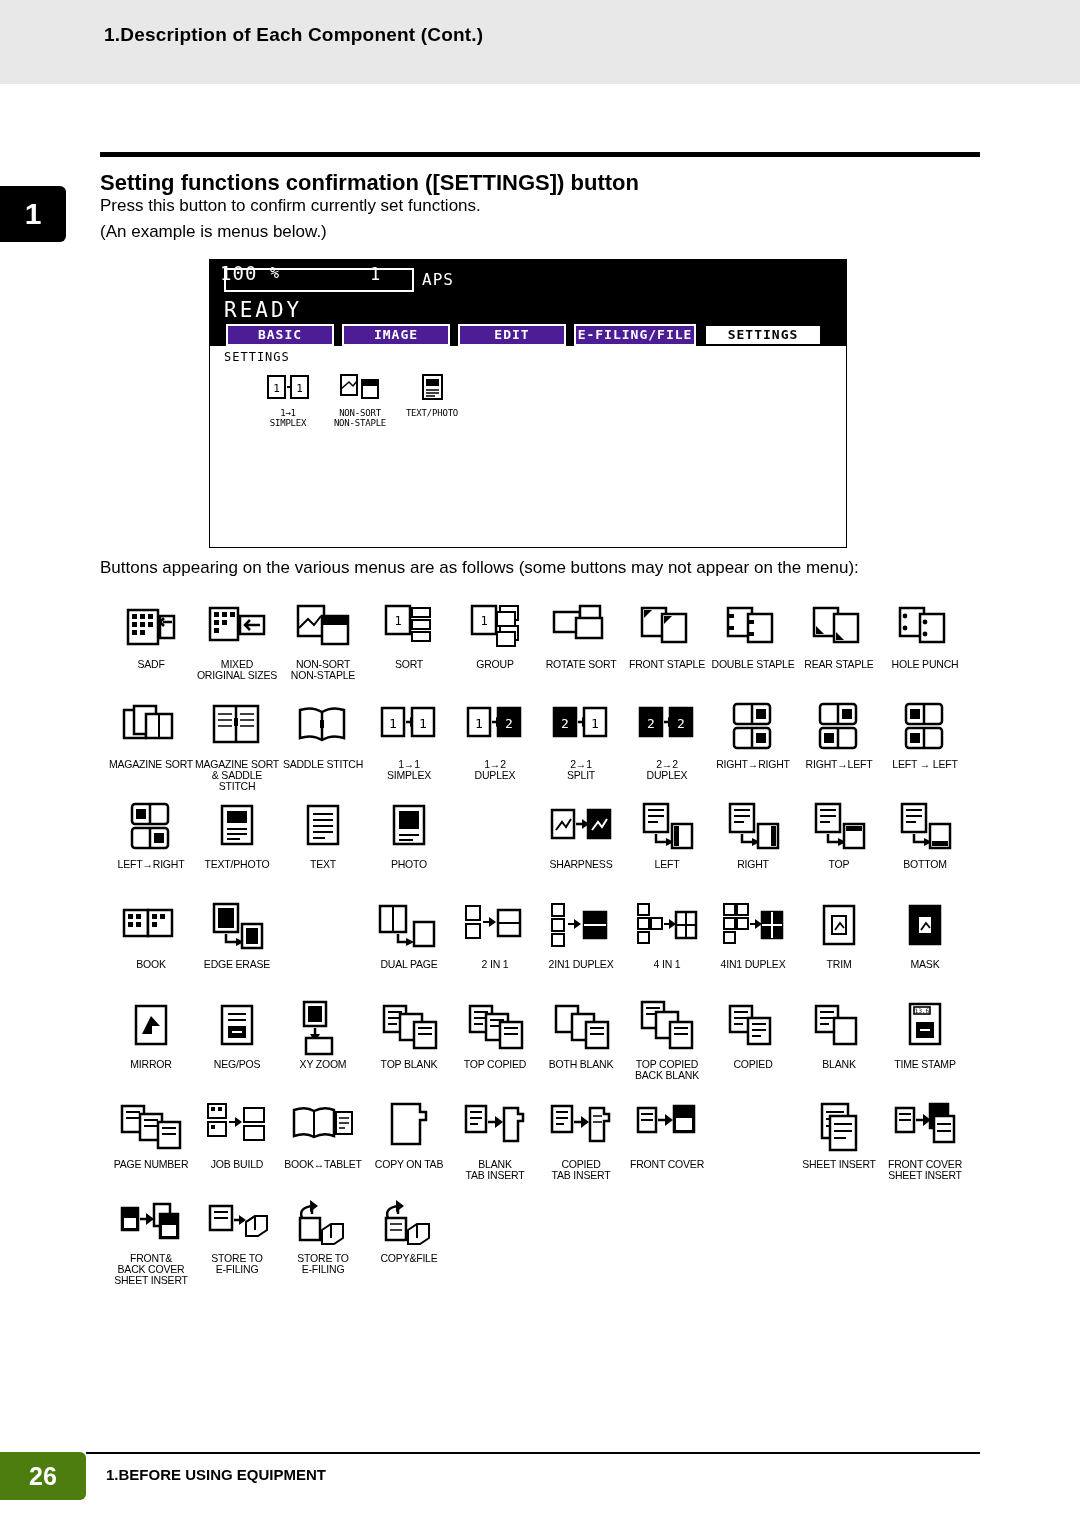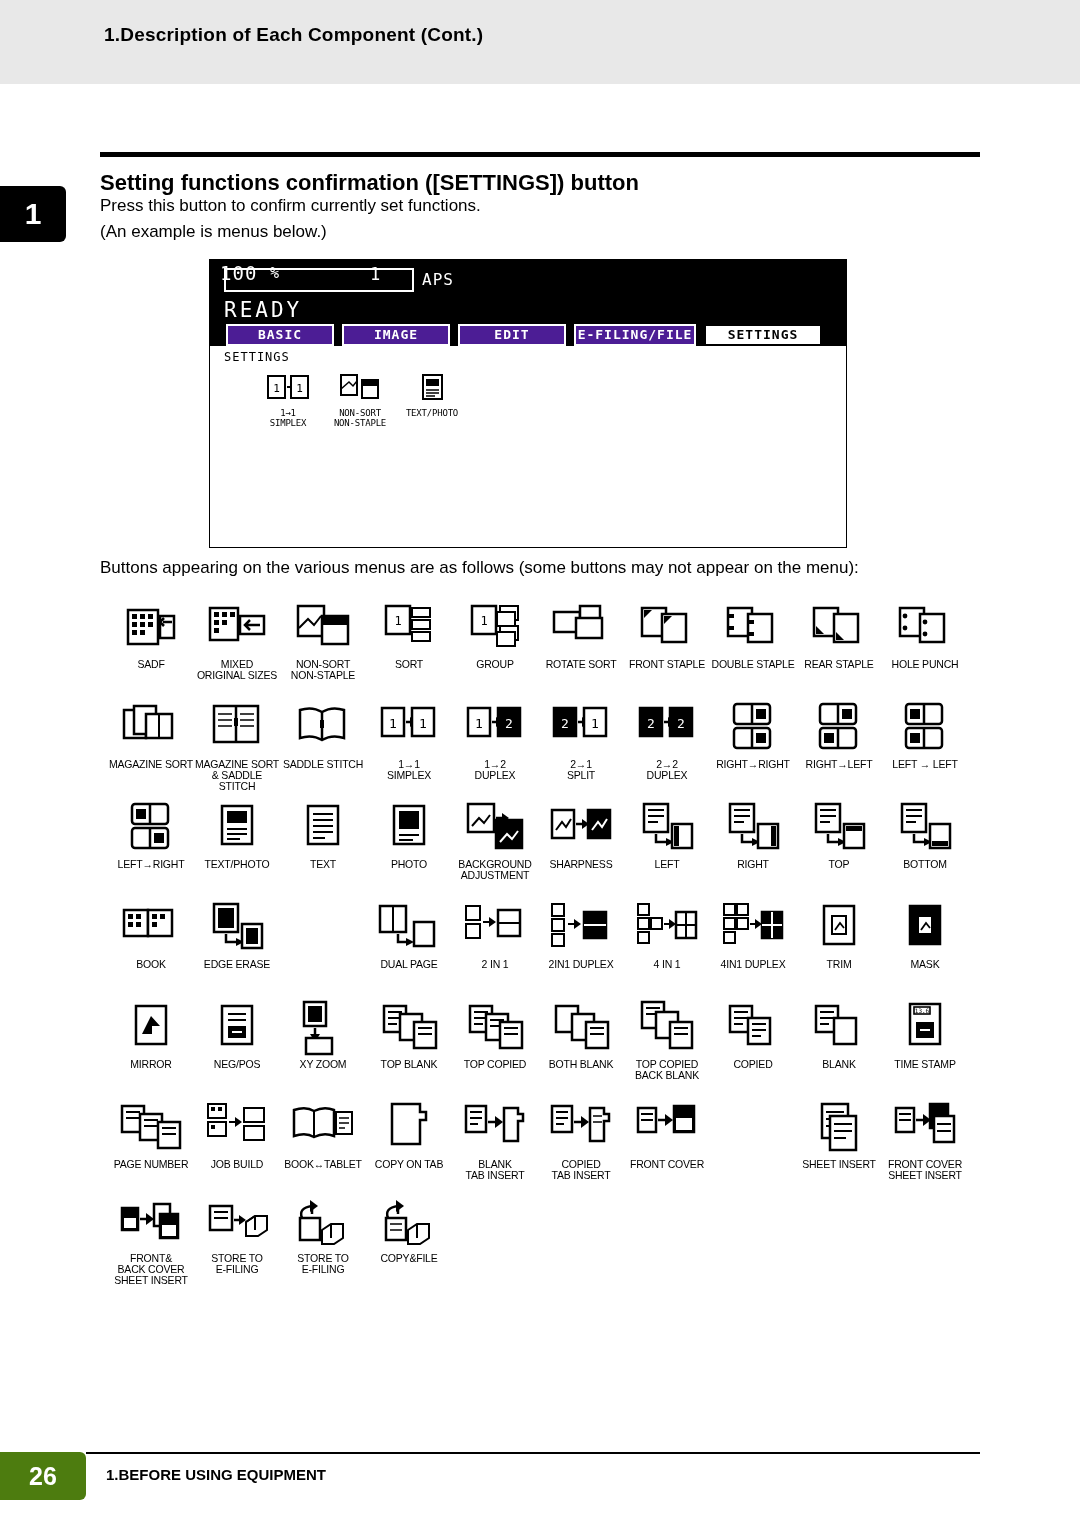--- a/index.html
+++ b/index.html
@@ -471,32 +471,20 @@
       <div class="cap">TEXT</div>
     </div>
     <div class="cell" style="left:258px;">
       <svg class="g" width="62" height="56" viewBox="0 0 62 56">
         <rect x="16" y="6" width="30" height="38" fill="#fff" stroke="#000" stroke-width="2.5"></rect>
         <rect x="21" y="11" width="20" height="18" fill="#000"></rect>
         <path d="M21 35 h20 M21 40 h14" stroke="#000" stroke-width="2"></path>
       </svg>
       <div class="cap">PHOTO</div>
     </div>
-    <div class="cell" style="left:344px;">
-      <svg class="g" width="62" height="56" viewBox="0 0 62 56">
-        <rect x="4" y="4" width="26" height="28" fill="#fff" stroke="#000" stroke-width="2.5"></rect>
-        <path d="M8 26 l7 -8 5 5 6 -8" stroke="#000" stroke-width="2" fill="none"></path>
-        <path d="M32 18 h8" stroke="#000" stroke-width="2.5"></path>
-        <path d="M38 13 l7 5 -7 5 z" fill="#000"></path>
-        <rect x="32" y="20" width="26" height="28" fill="#000" stroke="#000" stroke-width="2.5"></rect>
-        <path d="M36 42 l7 -8 5 5 6 -8" stroke="#fff" stroke-width="2" fill="none"></path>
-      </svg>
-      <div class="cap">BACKGROUND
-ADJUSTMENT</div>
-    </div>
     <div class="cell" style="left:430px;">
       <svg class="g" width="62" height="56" viewBox="0 0 62 56">
         <rect x="2" y="10" width="22" height="28" fill="#fff" stroke="#000" stroke-width="2.5"></rect>
         <path d="M6 30 l6 -8 4 5 5 -8" stroke="#000" stroke-width="2" fill="none"></path>
         <path d="M26 24 h8" stroke="#000" stroke-width="2.5"></path>
         <path d="M32 19 l7 5 -7 5 z" fill="#000"></path>
         <rect x="38" y="10" width="22" height="28" fill="#000" stroke="#000" stroke-width="2.5"></rect>
         <path d="M42 30 l6 -8 4 5 5 -8" stroke="#fff" stroke-width="2" fill="none"></path>
       </svg>
       <div class="cap">SHARPNESS</div>

